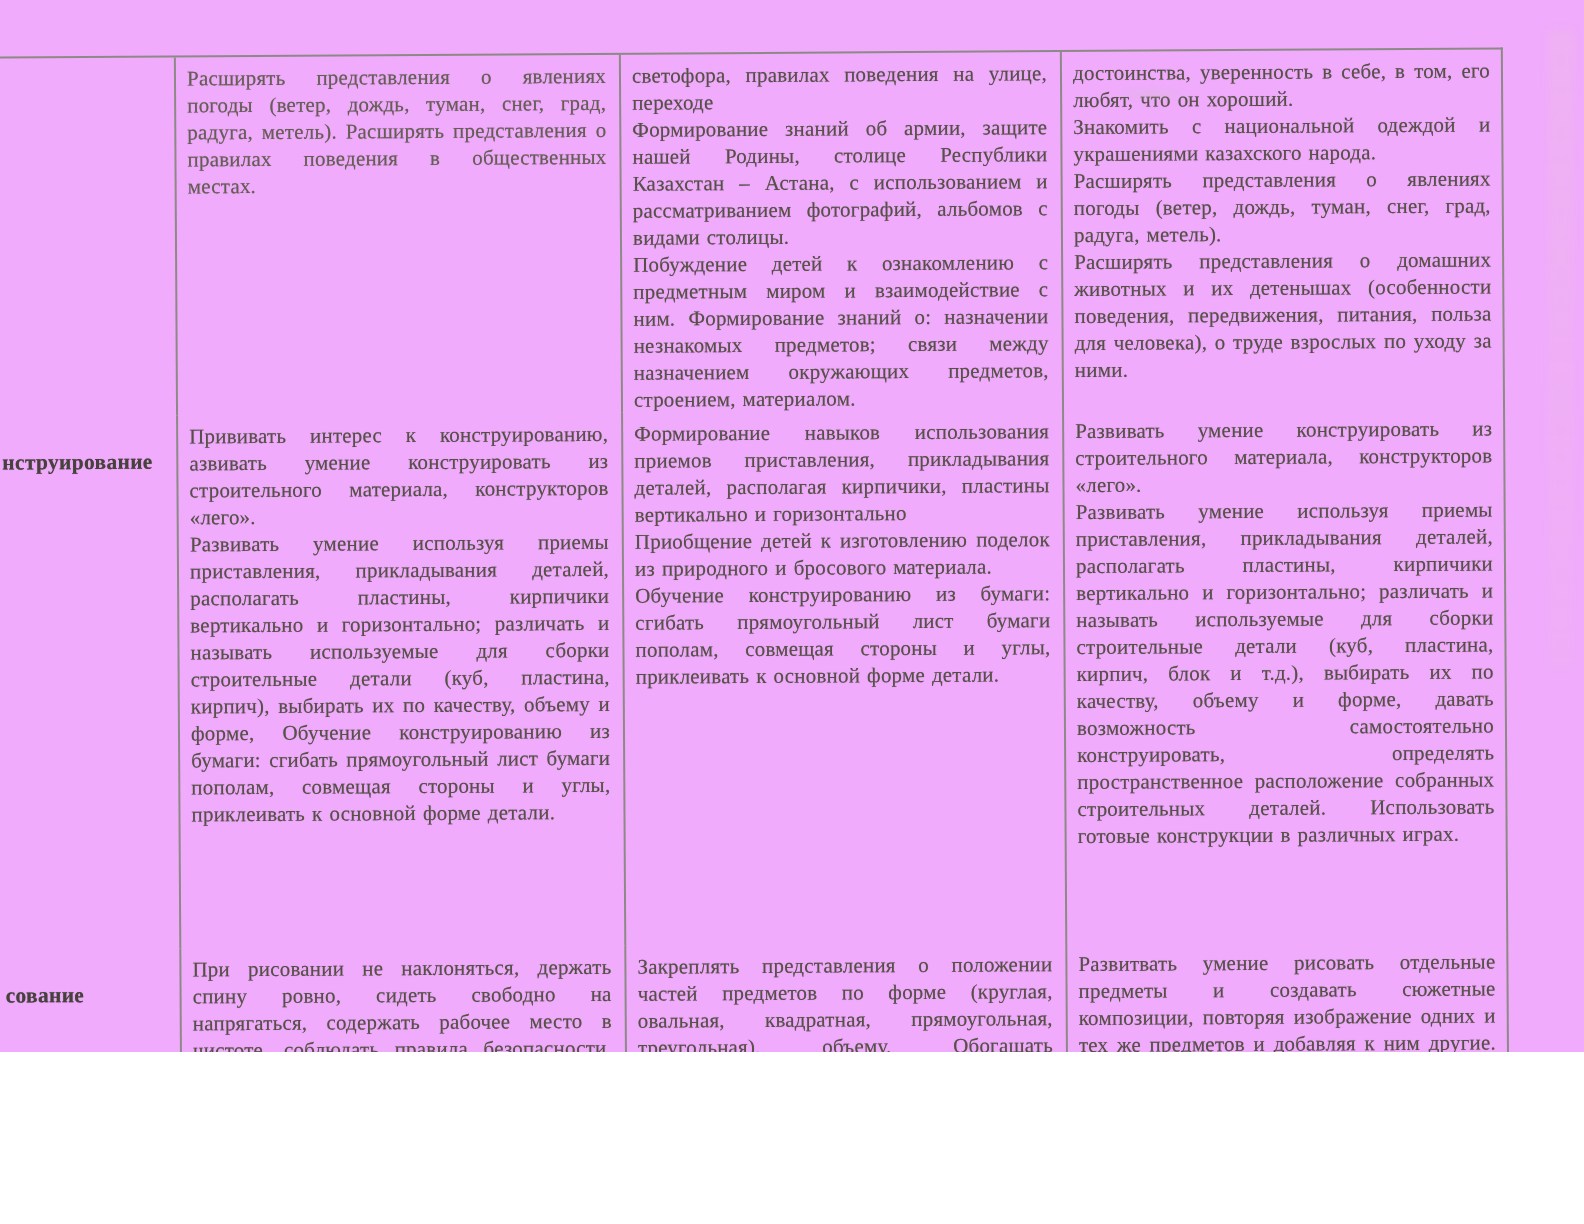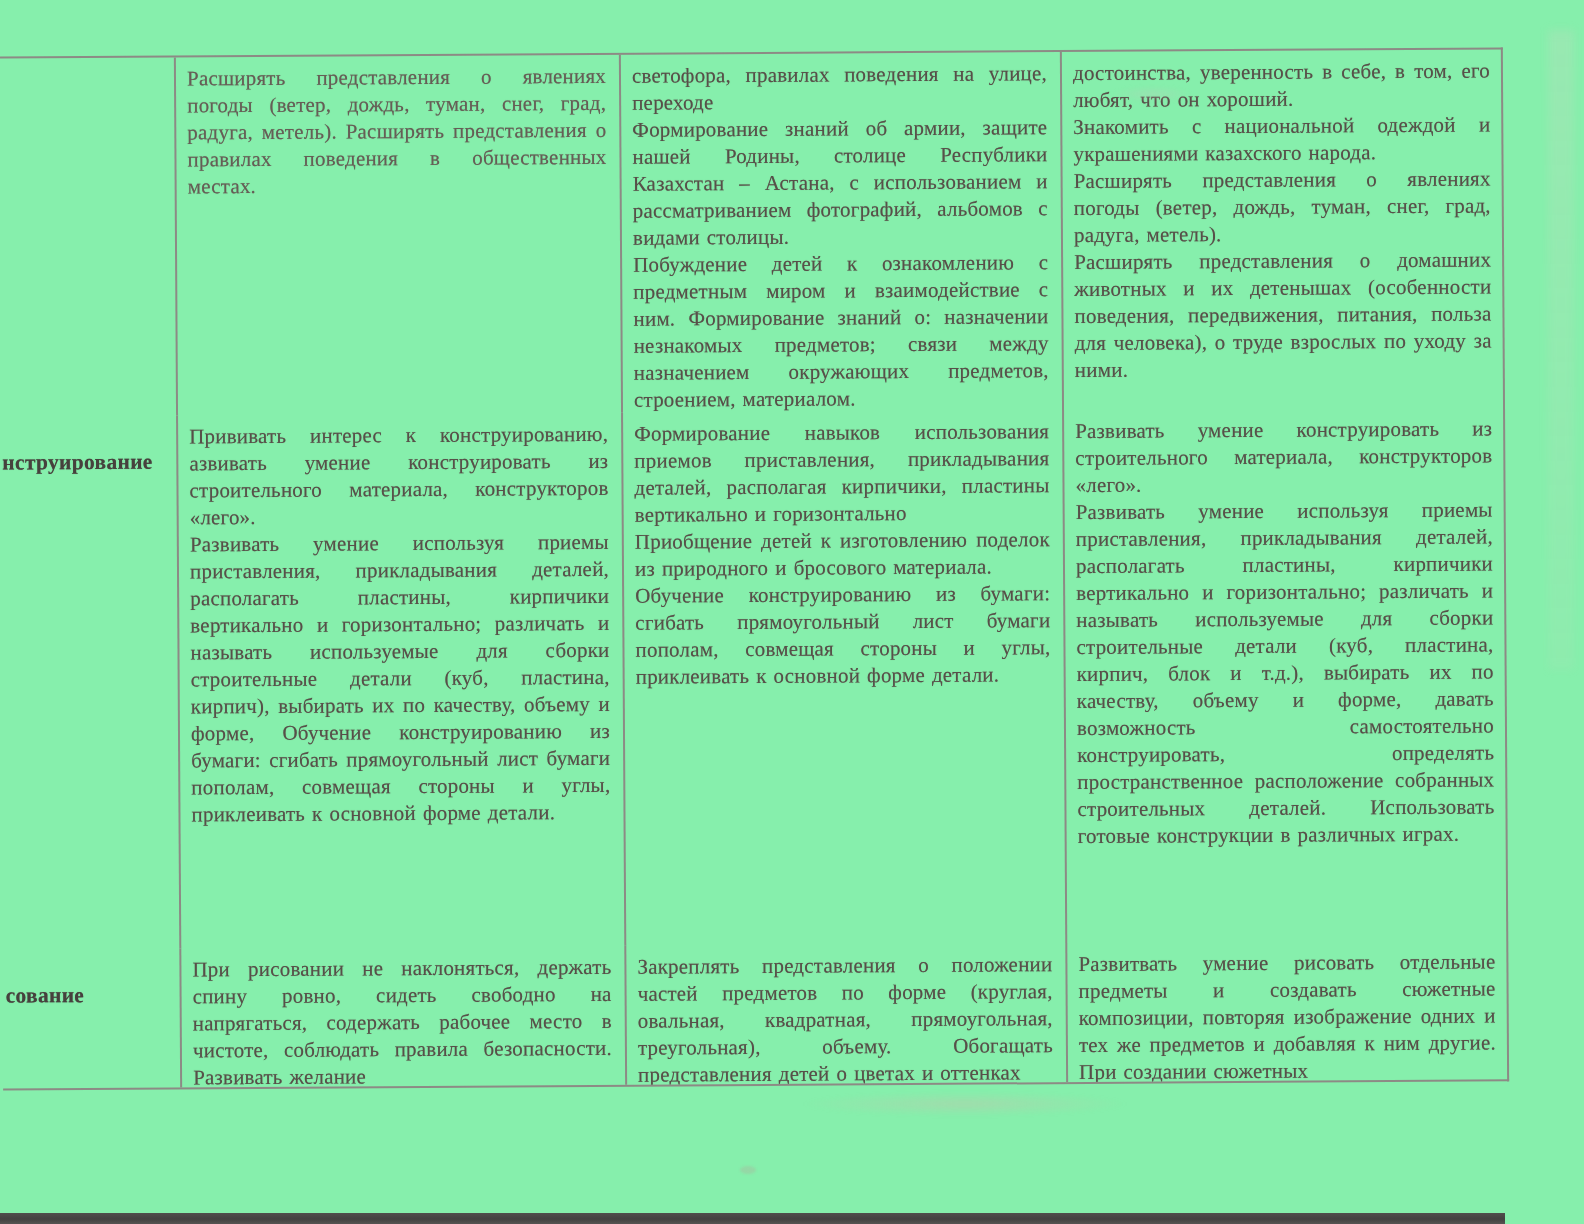--- a/index.html
+++ b/index.html
@@ -4,22 +4,22 @@
 <style>
   * { box-sizing: border-box; margin: 0; padding: 0; }
   html,body { width:1584px; height:1224px; }
   body {
     font-family: "Liberation Serif", "DejaVu Serif", serif;
     background:#ffffff;
     overflow:hidden;
   }
   .page {
     position:relative;
-    width:1584px; height:1224px;
-    background:#86efac;
+    width:1584px; height:1052px;
+    background:#f0abfc;
     overflow:hidden;
   }
   
   .scan {
     position:absolute; inset:0;
     transform: rotate(-0.35deg);
     transform-origin: 750px 570px;
   }
   .table {
     position:absolute;

